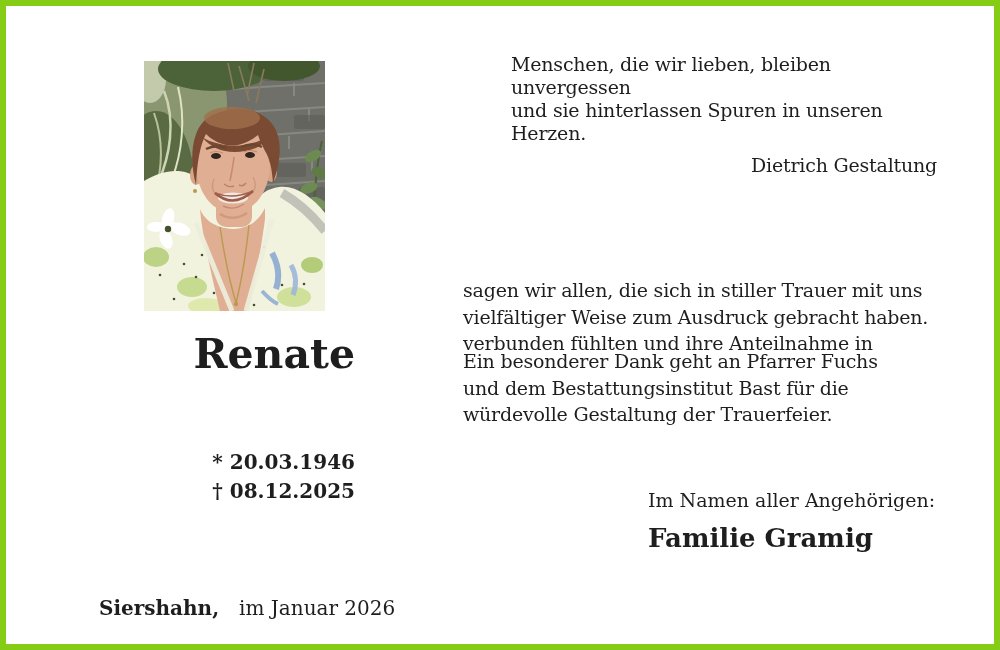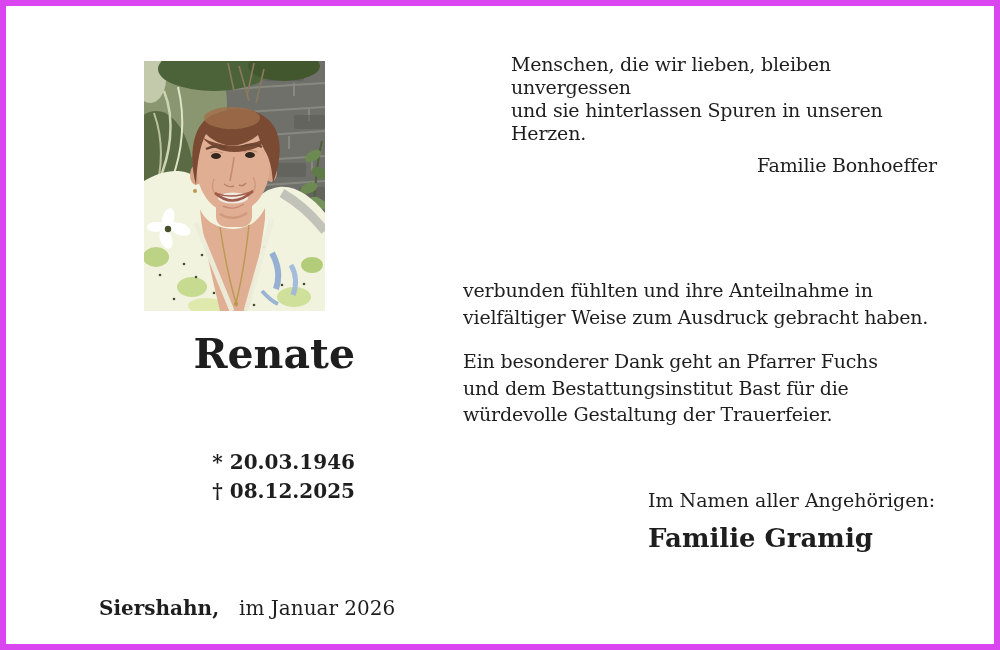--- a/index.html
+++ b/index.html
@@ -1,18 +1,18 @@
 <!DOCTYPE html>
 <html><head>
 <meta charset="utf-8">
 <style>
   html,body{margin:0;padding:0;background:#ffffff;}
   .page{
     position:relative;width:1000px;height:650px;box-sizing:border-box;
-    border:6px solid #d946ef;background:#fff;overflow:hidden;
+    border:6px solid #84cc16;background:#fff;overflow:hidden;
     font-family:"DejaVu Serif","Liberation Serif",serif;color:#1e1e1e;
   }
   .abs{position:absolute;}
   
   .quote{left:505px;top:47px;width:426px;font-size:19px;line-height:23px;letter-spacing:-0.2px;}
   .quote .attribution{text-align:right;margin-top:9px;}
   
   .heading{left:457px;top:188px;font-size:29px;font-weight:bold;letter-spacing:0.2px;}
   
   .para{left:457px;width:500px;font-size:19px;line-height:26.5px;letter-spacing:-0.2px;}
@@ -36,21 +36,21 @@
   .footer .when{margin-left:20px;}
 </style>
 </head>
 <body>
 
 <div class="page">
 
   <div class="abs quote">
     <div>Menschen, die wir lieben, bleiben unvergessen</div>
     <div>und sie hinterlassen Spuren in unseren Herzen.</div>
-    <div class="attribution">Familie Bonhoeffer</div>
+    <div class="attribution">Dietrich Gestaltung</div>
   </div>
 
   <svg class="abs photo" viewBox="0 0 181 250" aria-hidden="true">
 
     <rect x="0" y="0" width="181" height="250" fill="#6f706a"></rect>
 
     <g stroke="#8e8f85" stroke-width="2" opacity="0.8">
       <path d="M88,28 L181,22" fill="none"></path>
       <path d="M88,52 L181,46" fill="none"></path>
       <path d="M96,76 L181,70" fill="none"></path>
@@ -175,22 +175,23 @@
     <div>
       <span class="date-symbol">*</span><span>20.03.1946</span>
     </div>
     <div>
       <span class="date-symbol">†</span><span>08.12.2025</span>
     </div>
   </div>
 
 
   <div class="abs para para1">
+    <div>sagen wir allen, die sich in stiller Trauer mit uns</div>
+    <div>vielfältiger Weise zum Ausdruck gebracht haben.</div>
     <div>verbunden fühlten und ihre Anteilnahme in</div>
-    <div>vielfältiger Weise zum Ausdruck gebracht haben.</div>
   </div>
 
   <div class="abs para para2">
     <div>Ein besonderer Dank geht an Pfarrer Fuchs</div>
     <div>und dem Bestattungsinstitut Bast für die</div>
     <div>würdevolle Gestaltung der Trauerfeier.</div>
   </div>
 
   <div class="abs signoff">
     <div class="signoff-intro">Im Namen aller Angehörigen:</div>

